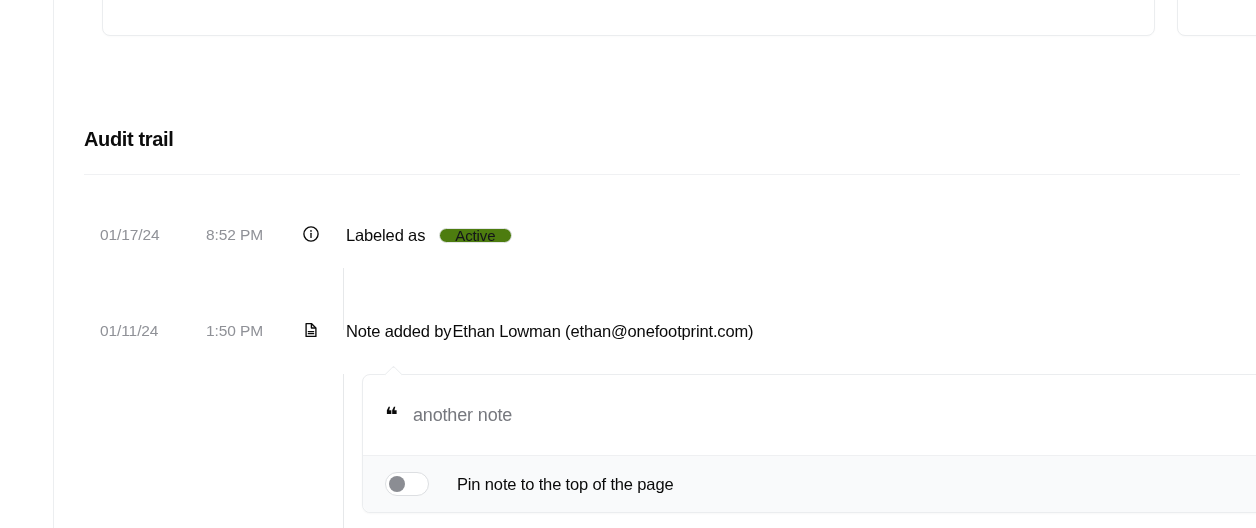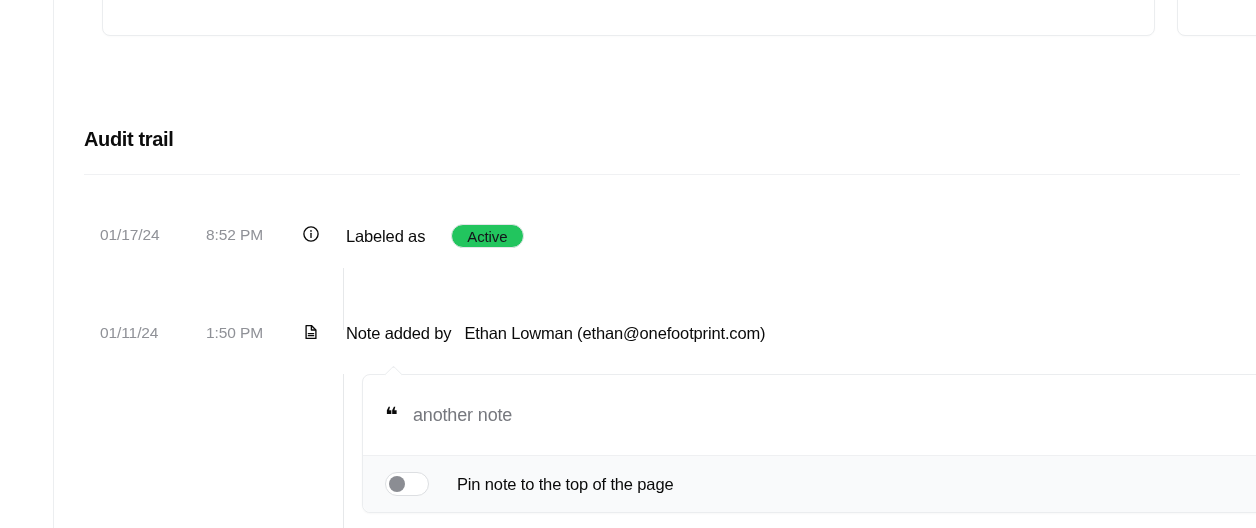--- a/index.html
+++ b/index.html
@@ -133,42 +133,42 @@
     width: 1px;
     background: #e6e8ea;
   }
   .connector.seg1 { top: 44px; height: 62px; }
   .connector.seg2 { top: 150px; height: 230px; }
 
   .ts-body {
     flex: 1;
     display: flex;
     align-items: center;
-    gap: 12px;
+    gap: 0px;
     min-width: 0;
   }
 
   .ts-action {
     font-size: 16.5px;
     color: #0a0a0a;
     letter-spacing: -0.15px;
     line-height: 22px;
     white-space: nowrap;
   }
 
   .badge {
     margin-left: 14px;
     display: inline-flex;
     align-items: center;
     justify-content: center;
-    height: 24px;
+    height: 15px;
     padding: 0 15px;
     border: 1px solid #e4e6e9;
     border-radius: 16px;
-    background: #22c55e;
+    background: #4d7c0f;
     font-size: 15px;
     color: #14141a;
     letter-spacing: -0.1px;
     white-space: nowrap;
   }
 
   .ts-actor {
     margin-left: 1px;
     font-size: 16.5px;
     color: #0a0a0a;

